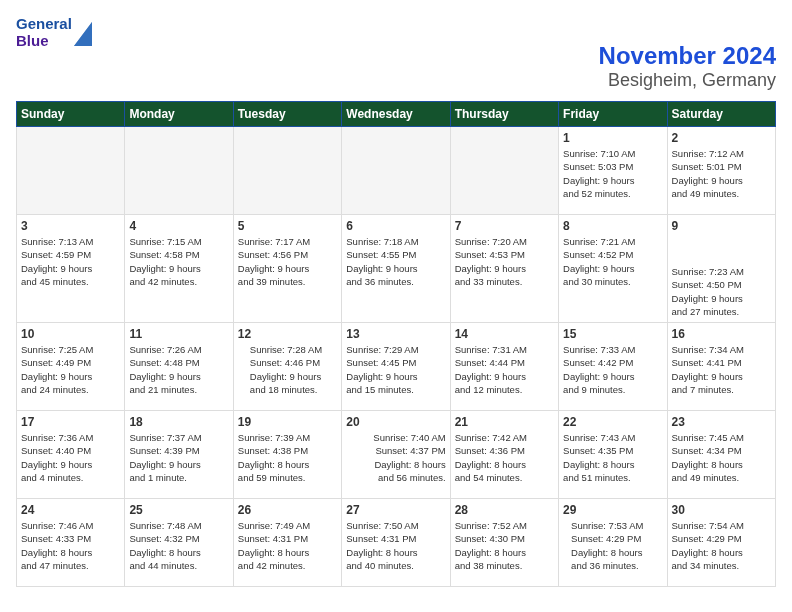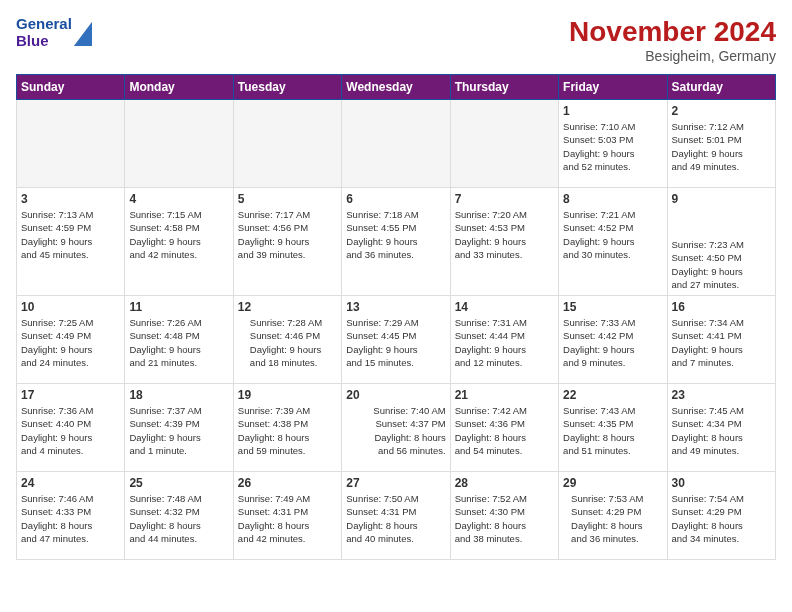--- a/index.html
+++ b/index.html
@@ -20,36 +20,37 @@
     .header {
       display: flex;
       justify-content: space-between;
       align-items: flex-start;
       margin-bottom: 10px;
     }
     .title-area {
       text-align: right;
     }
     .month-title {
-      font-size: 28px;
-      font-weight: bold;
-      color: #b91c1c;
+      font-size: 24px;
+      font-weight: bold;
+      color: #1d4ed8;
+      margin-top: 26px;
     }
     .location {
-      font-size: 14px;
+      font-size: 18px;
       color: #555;
     }
     .cal-table {
       width: 100%;
       border-collapse: collapse;
       table-layout: fixed;
       height: 480px;
     }
     .cal-table th {
-      background: #701a75;
+      background: #14532d;
       color: #fff;
       font-size: 12px;
       font-weight: bold;
       padding: 5px 4px;
       text-align: left;
       border: 1px solid #1a4fa0;
     }
     .cal-table td {
       vertical-align: top;
       font-size: 10px;

